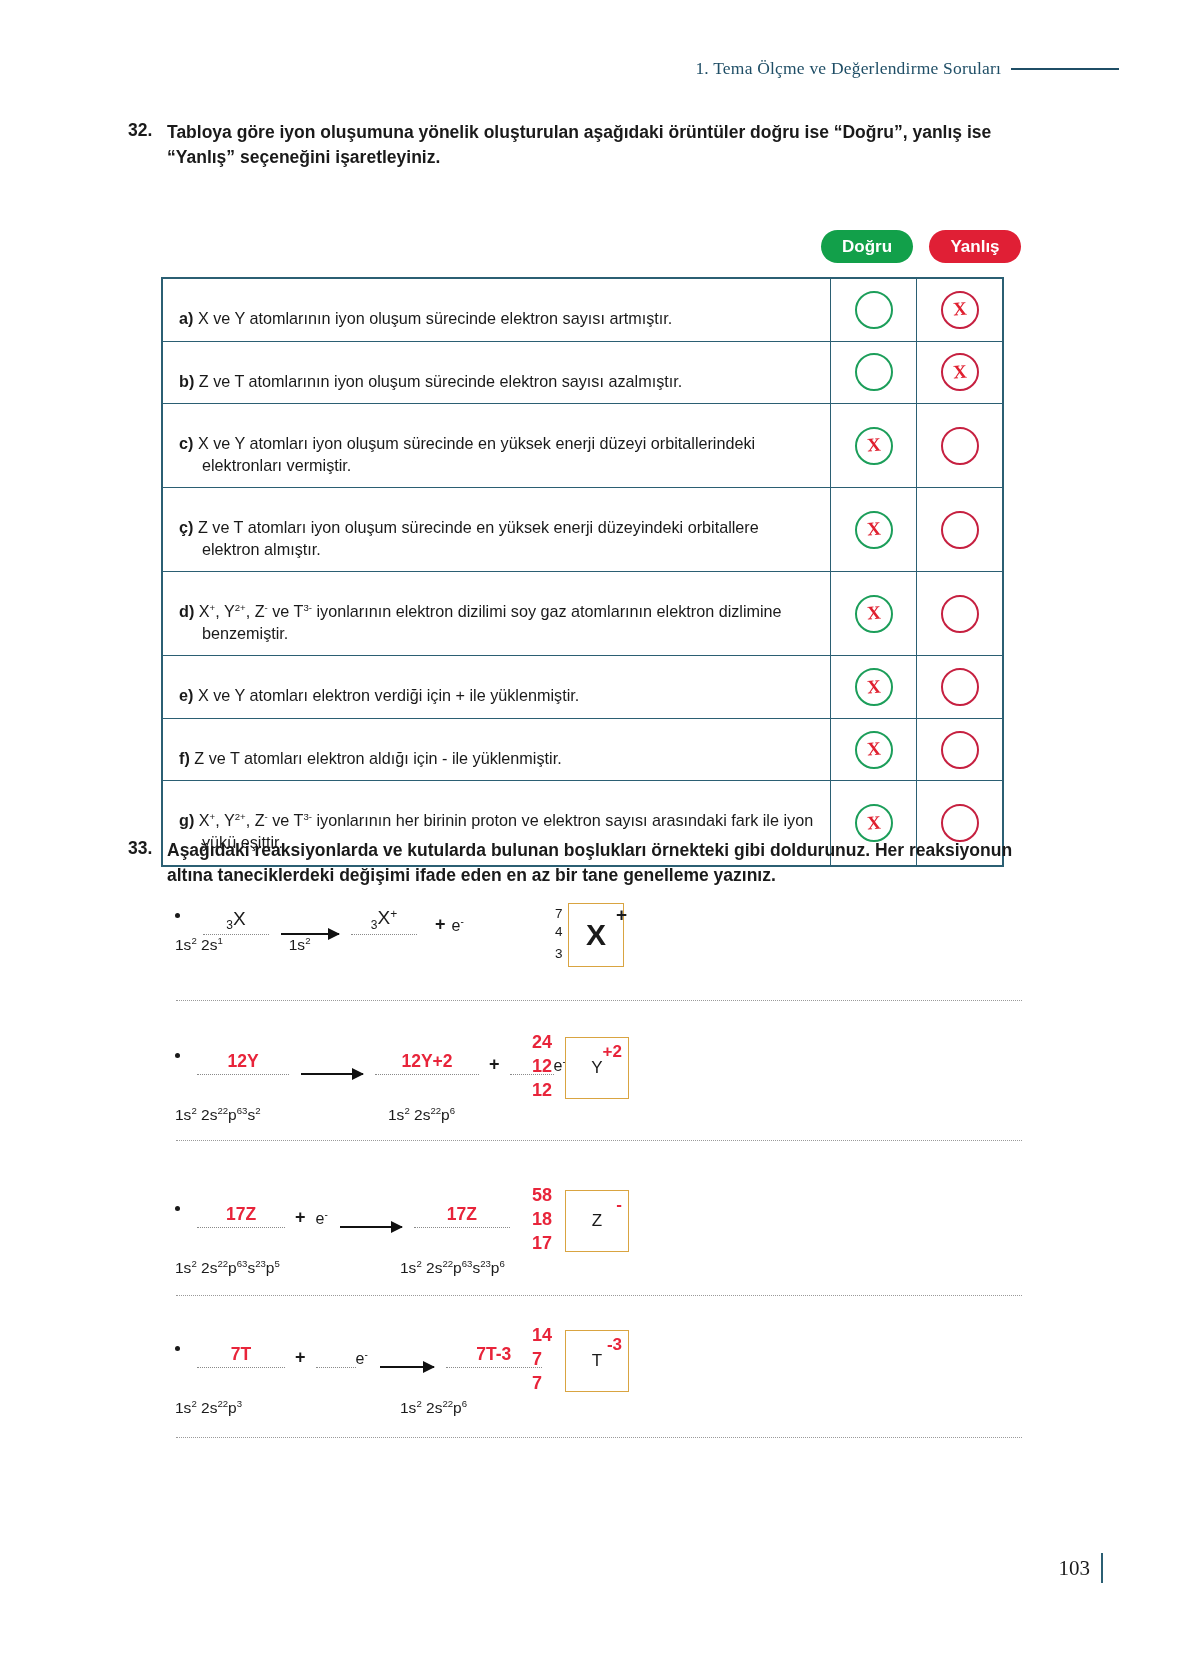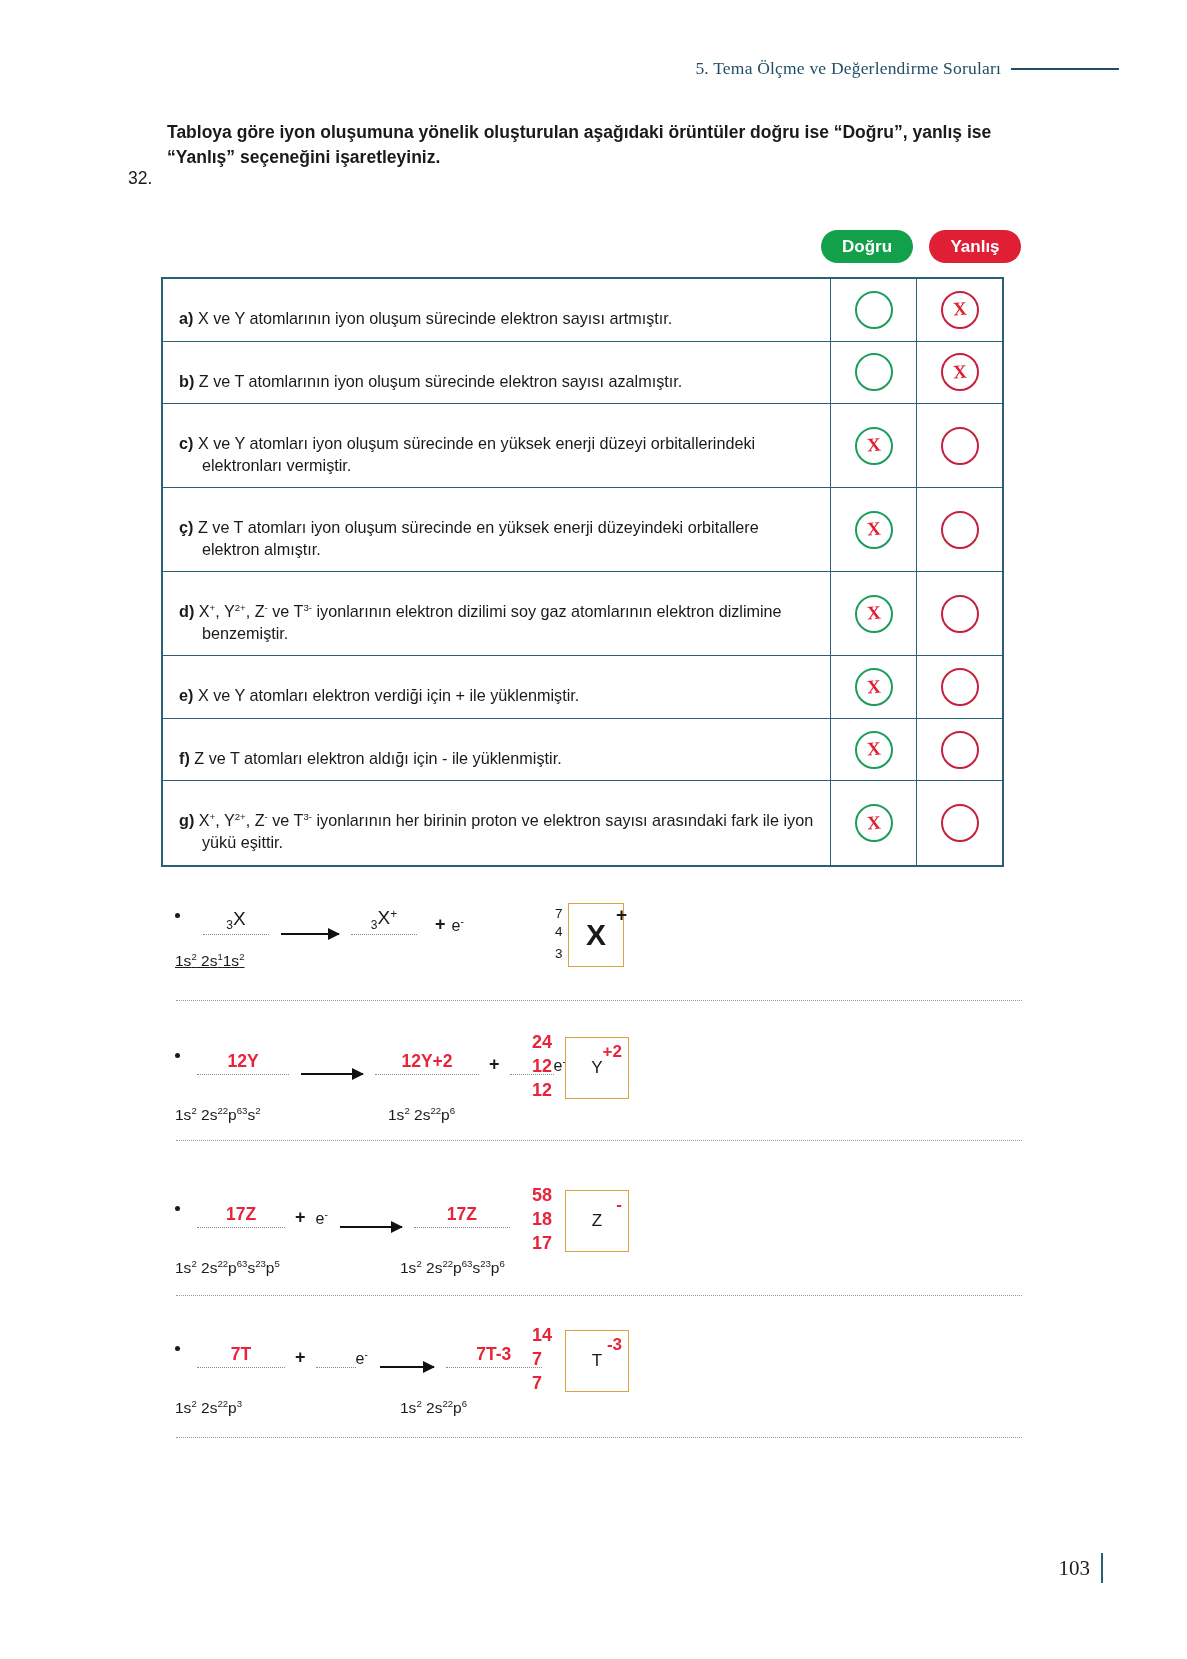--- a/index.html
+++ b/index.html
@@ -16,21 +16,21 @@
     display:flex;align-items:center;gap:10px;
   }
   .header-title{
     font-family:"Liberation Serif",serif;
     font-size:17.5px;color:#1f4e66;letter-spacing:.2px;
   }
   .header-rule{width:108px;height:2px;background:#1f4e66;}
 
   
   .q{position:absolute;display:flex;gap:11px;}
-  .q-num{font-weight:normal;font-size:17.5px;min-width:28px;margin-top:48px;}
+  .q-num{font-weight:bold;font-size:17.5px;min-width:28px;}
   .q-text{font-weight:bold;font-size:17.5px;line-height:1.40;max-width:862px;}
 
   #q32{left:128px;top:120px;}
   #q33{left:128px;top:838px;}
 
   
   .pill-row{position:absolute;top:230px;left:821px;display:flex;gap:16px;}
   .pill{
     width:92px;height:33px;border-radius:17px;
     display:flex;align-items:center;justify-content:center;
@@ -120,21 +120,21 @@
   .folio{position:absolute;right:84px;bottom:76px;display:flex;align-items:center;gap:11px;}
   .folio-num{font-family:"Liberation Serif",serif;font-size:21px;color:#1a1a1a;}
   .folio-bar{width:2px;height:30px;background:#2b5f73;}
 </style>
 </head>
 <body>
 
 <div class="page">
 
   <div class="header">
-    <span class="header-title">5. Tema Ölçme ve Değerlendirme Soruları</span>
+    <span class="header-title">1. Tema Ölçme ve Değerlendirme Soruları</span>
     <span class="header-rule"></span>
   </div>
 
   <div class="q" id="q32">
     <span class="q-num">32.</span>
     <span class="q-text">Tabloya göre iyon oluşumuna yönelik oluşturulan aşağıdaki örüntüler doğru ise “Doğru”, yanlış ise “Yanlış” seçeneğini işaretleyiniz.</span>
   </div>
 
   <div class="pill-row">
     <span class="pill dogru">Doğru</span>
@@ -245,32 +245,36 @@
               </div>
             </td>
             <td class="c-mark">
               <div class="circ r"></div>
             </td>
           </tr>
         </tbody>
       </table>
   </div>
 
+  <div class="q" id="q33">
+    <span class="q-num">33.</span>
+    <span class="q-text">Aşağıdaki reaksiyonlarda ve kutularda bulunan boşlukları örnekteki gibi doldurunuz. Her reaksiyonun altına taneciklerdeki değişimi ifade eden en az bir tane genelleme yazınız.</span>
+  </div>
 
   <div id="rxn-area">
       <div class="rxn" style="left: 175px; top: 905px; width: 850px;">
         <span class="bullet"></span>
         <div class="line1" style="padding-left: 28px;">
           <span class="blank" style="width: 66px;"><span style="font-size:12px;vertical-align:sub">3</span><span style="font-size:19px">X</span></span>
           <span class="arrow" style="width: 58px;"></span>
           <span class="blank" style="width: 66px;"><span style="font-size:12px;vertical-align:sub">3</span><span style="font-size:19px">X</span><sup style="font-size:12px">+</sup></span>
           <span class="plus" style="margin-left: 18px;">+</span>
           <span><span style="font-size:16px">e</span><sup style="font-size:10px;vertical-align:super">-</sup></span>
         </div>
-        <div class="ec" style="margin-top: 16px; padding-left: 0px; display: flex;  text-decoration: underline;">
+        <div class="ec" style="margin-top: 0; padding-left: 0px; display: flex; gap: 66px;">
           <span class="ec">1s<sup>2</sup> 2s<sup>1</sup></span>
           <span class="ec">1s<sup>2</sup></span>
         </div>
       </div>
       <div style="position: absolute; left: 568px; top: 903px;">
         <div class="abox ex" style="position: relative; width: 54px; height: 62px;">
           <span class="anum" style="left: -14px; top: 2px;">7</span>
           <span class="anum" style="left: -14px; top: 20px;">4</span>
           <span class="anum" style="left: -14px; top: 42px;">3</span>
           <span class="asym">X</span>

